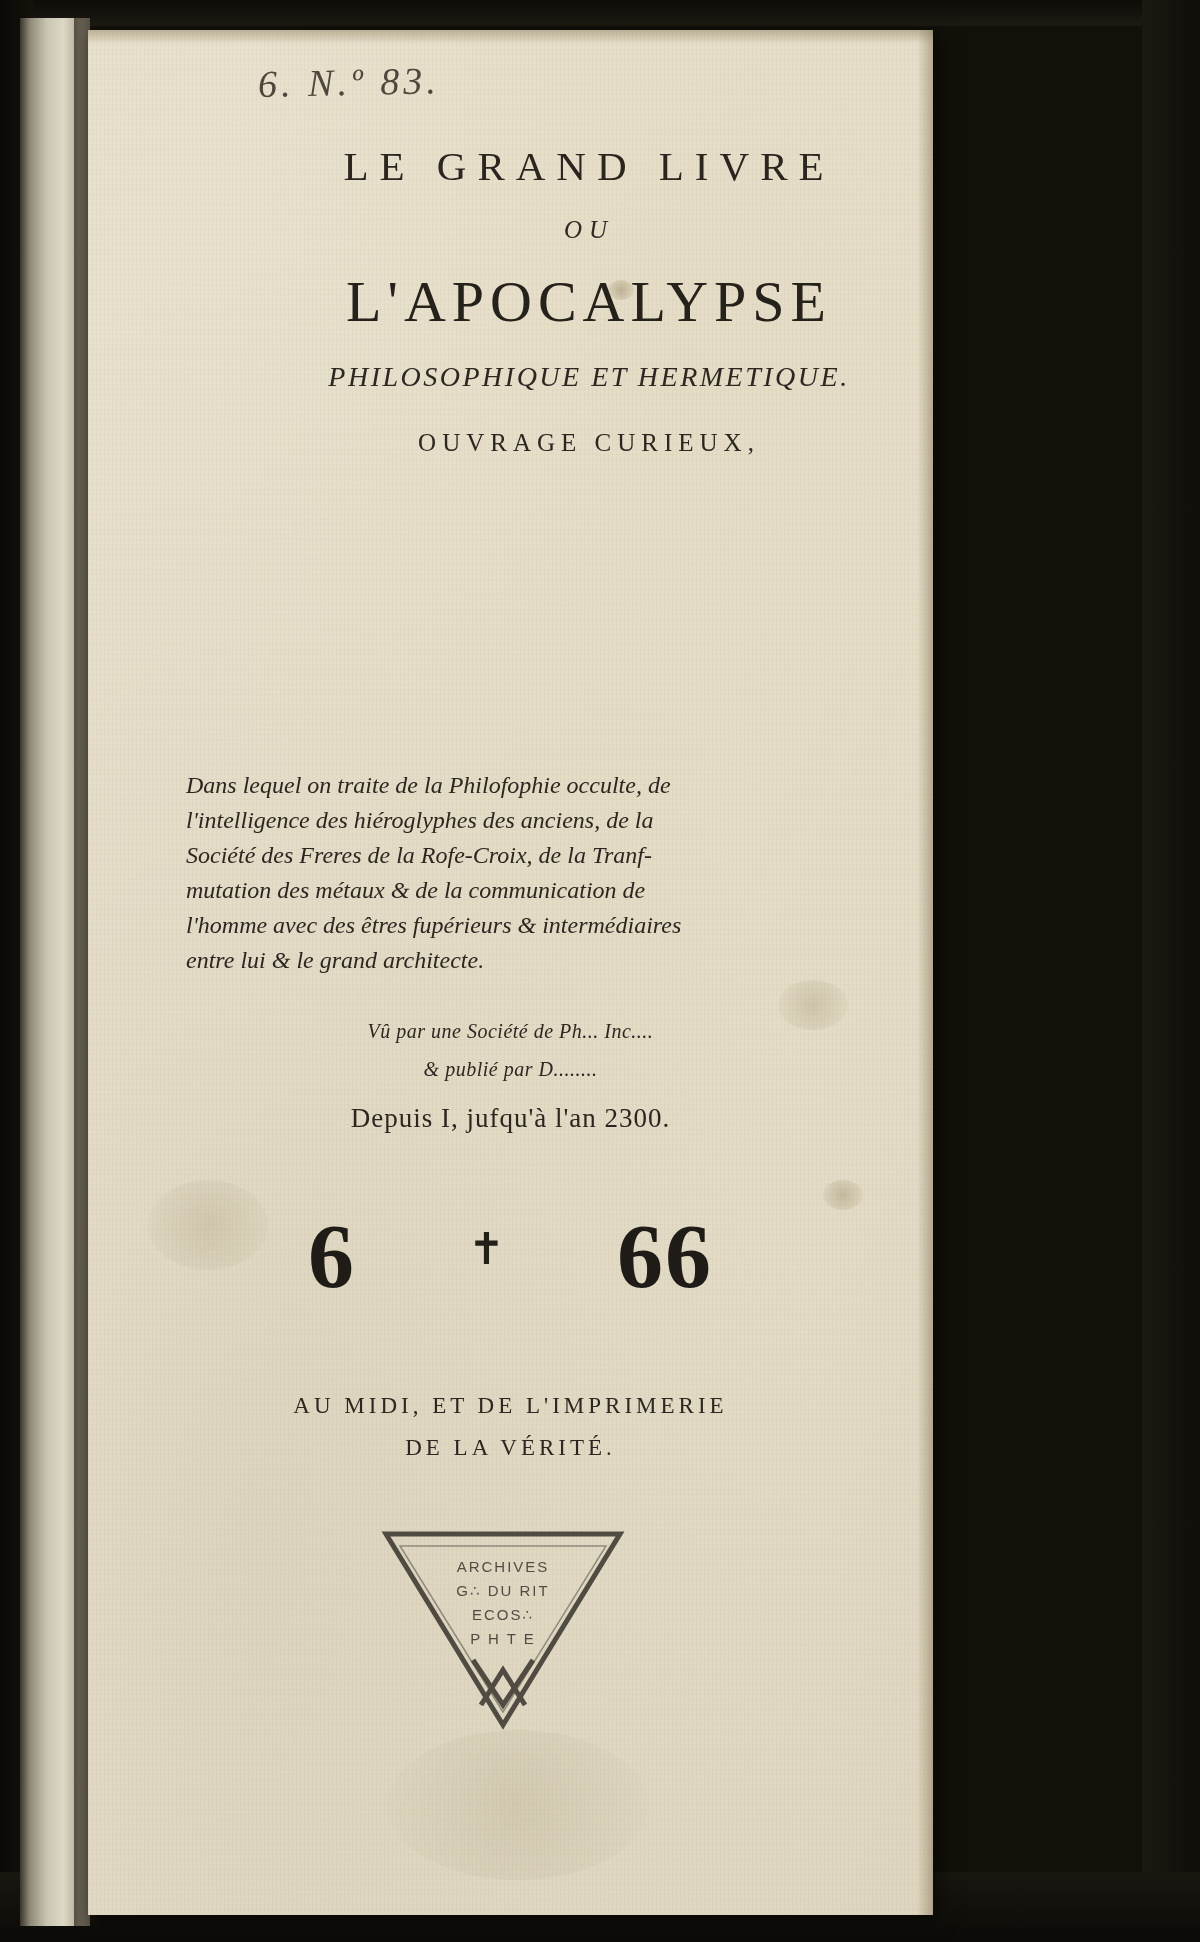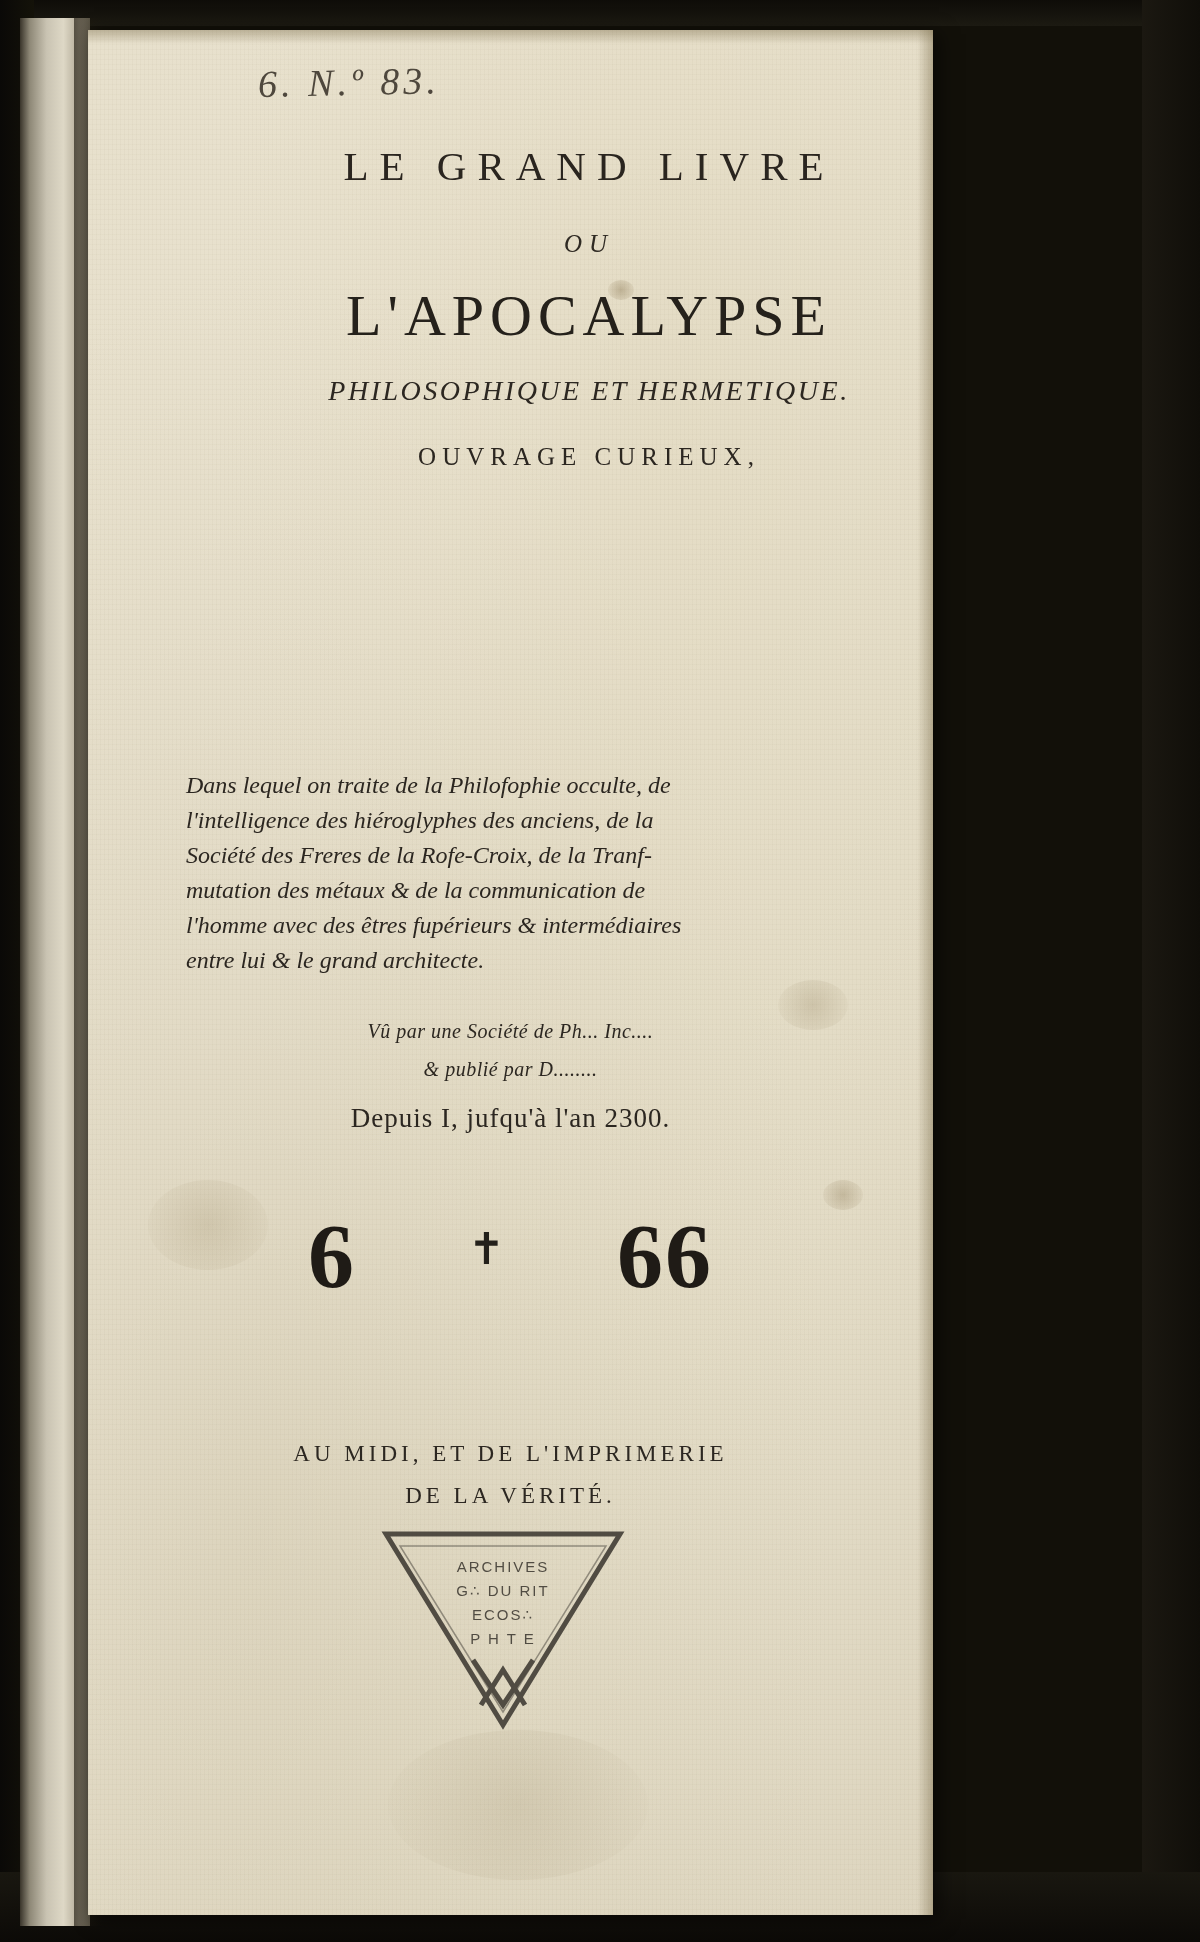--- a/index.html
+++ b/index.html
@@ -154,21 +154,21 @@
     font-style: italic;
     color: #2f2a23;
   }
   .t-nature {
     margin-top: 30px;
     font-size: 54px;
     letter-spacing: 14px;
     color: #27221c;
   }
   .t-ou {
-    margin-top: 40px;
+    margin-top: 26px;
     font-size: 25px;
     letter-spacing: 7px;
     font-style: italic;
     color: #2f2a23;
   }
   .t-apoc {
     margin-top: 24px;
     font-size: 58px;
     letter-spacing: 6px;
     color: #25211b;
@@ -238,21 +238,21 @@
   }
   #numbers .cross {
     font-size: 44px;
     line-height: 1;
     transform: translateY(-6px);
     color: #23201a;
   }
 
   #imprint {
     position: absolute;
-    left: 0; top: 1403px;
+    left: 0; top: 1355px;
     width: 845px;
     font-size: 23px;
     letter-spacing: 4px;
     line-height: 42px;
     color: #2c2721;
   }
 
   
   #stamp {
     position: absolute;

